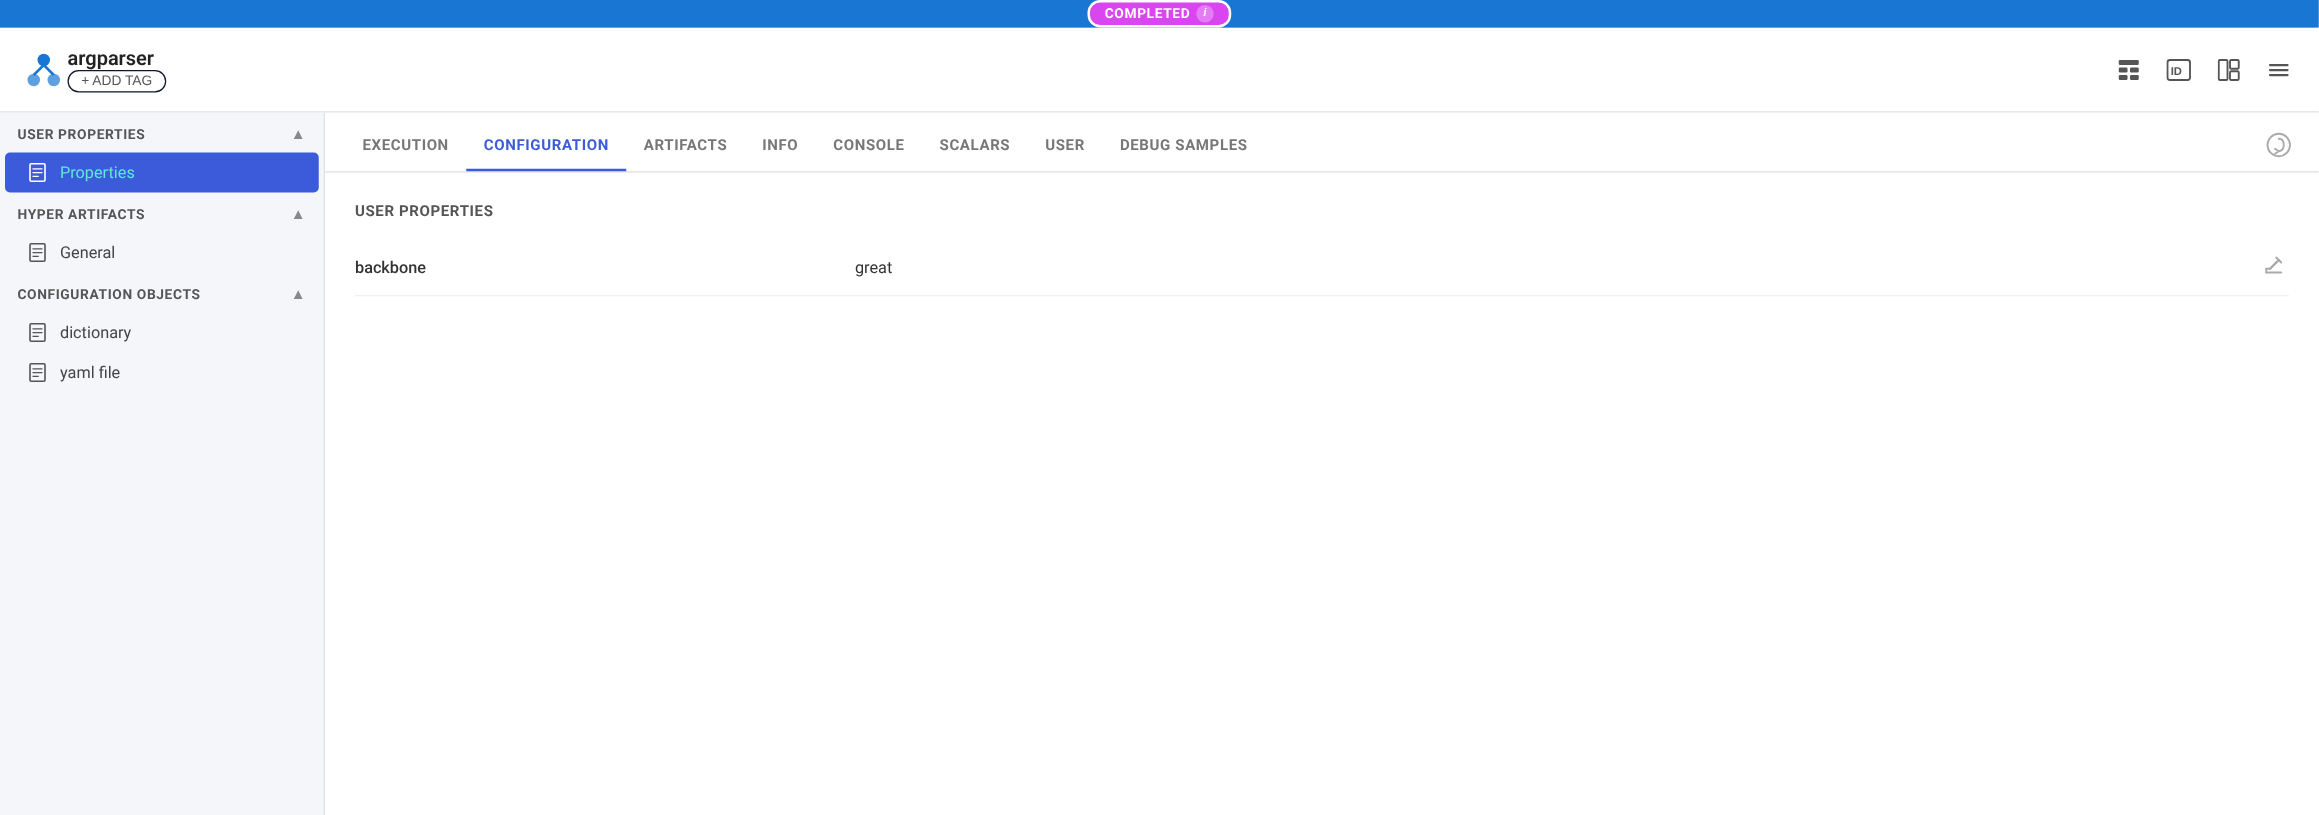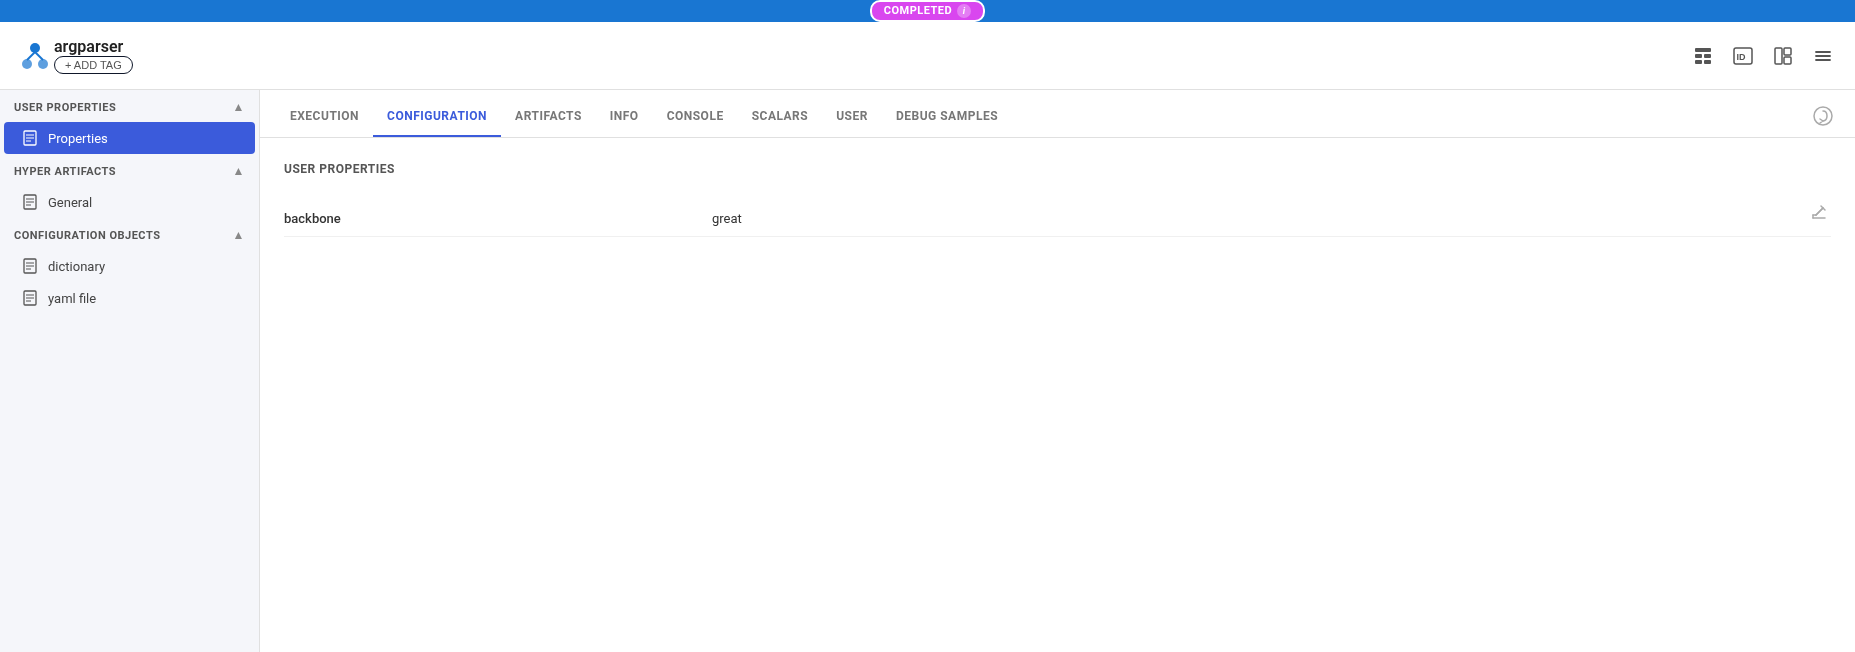--- a/index.html
+++ b/index.html
@@ -190,21 +190,21 @@
       gap: 10px;
       padding: 8px 14px 8px 18px;
       font-size: 13px;
       color: #444;
       cursor: pointer;
       border-radius: 4px;
       margin: 0 4px;
     }
     .sidebar-item.active {
       background: #3b5bdb;
-      color: #ffffff;
+      color: #5eead4;
       border-radius: 4px;
     }
     .sidebar-item .item-icon {
       width: 16px;
       height: 16px;
       display: flex;
       align-items: center;
       justify-content: center;
       flex-shrink: 0;
     }
@@ -222,25 +222,24 @@
     }
     .section-title {
       font-size: 12px;
       font-weight: 700;
       color: #555;
       letter-spacing: 0.5px;
       margin-bottom: 16px;
     }
     .property-row {
       display: flex;
-      align-items: flex-end;
+      align-items: center;
       padding: 10px 0;
       border-bottom: 1px solid #f0f0f0;
       font-size: 13px;
-      gap: 28px;
     }
     .property-name {
       flex: 0 0 400px;
       color: #333;
       font-weight: 500;
     }
     .property-value {
       flex: 1;
       color: #333;
     }

